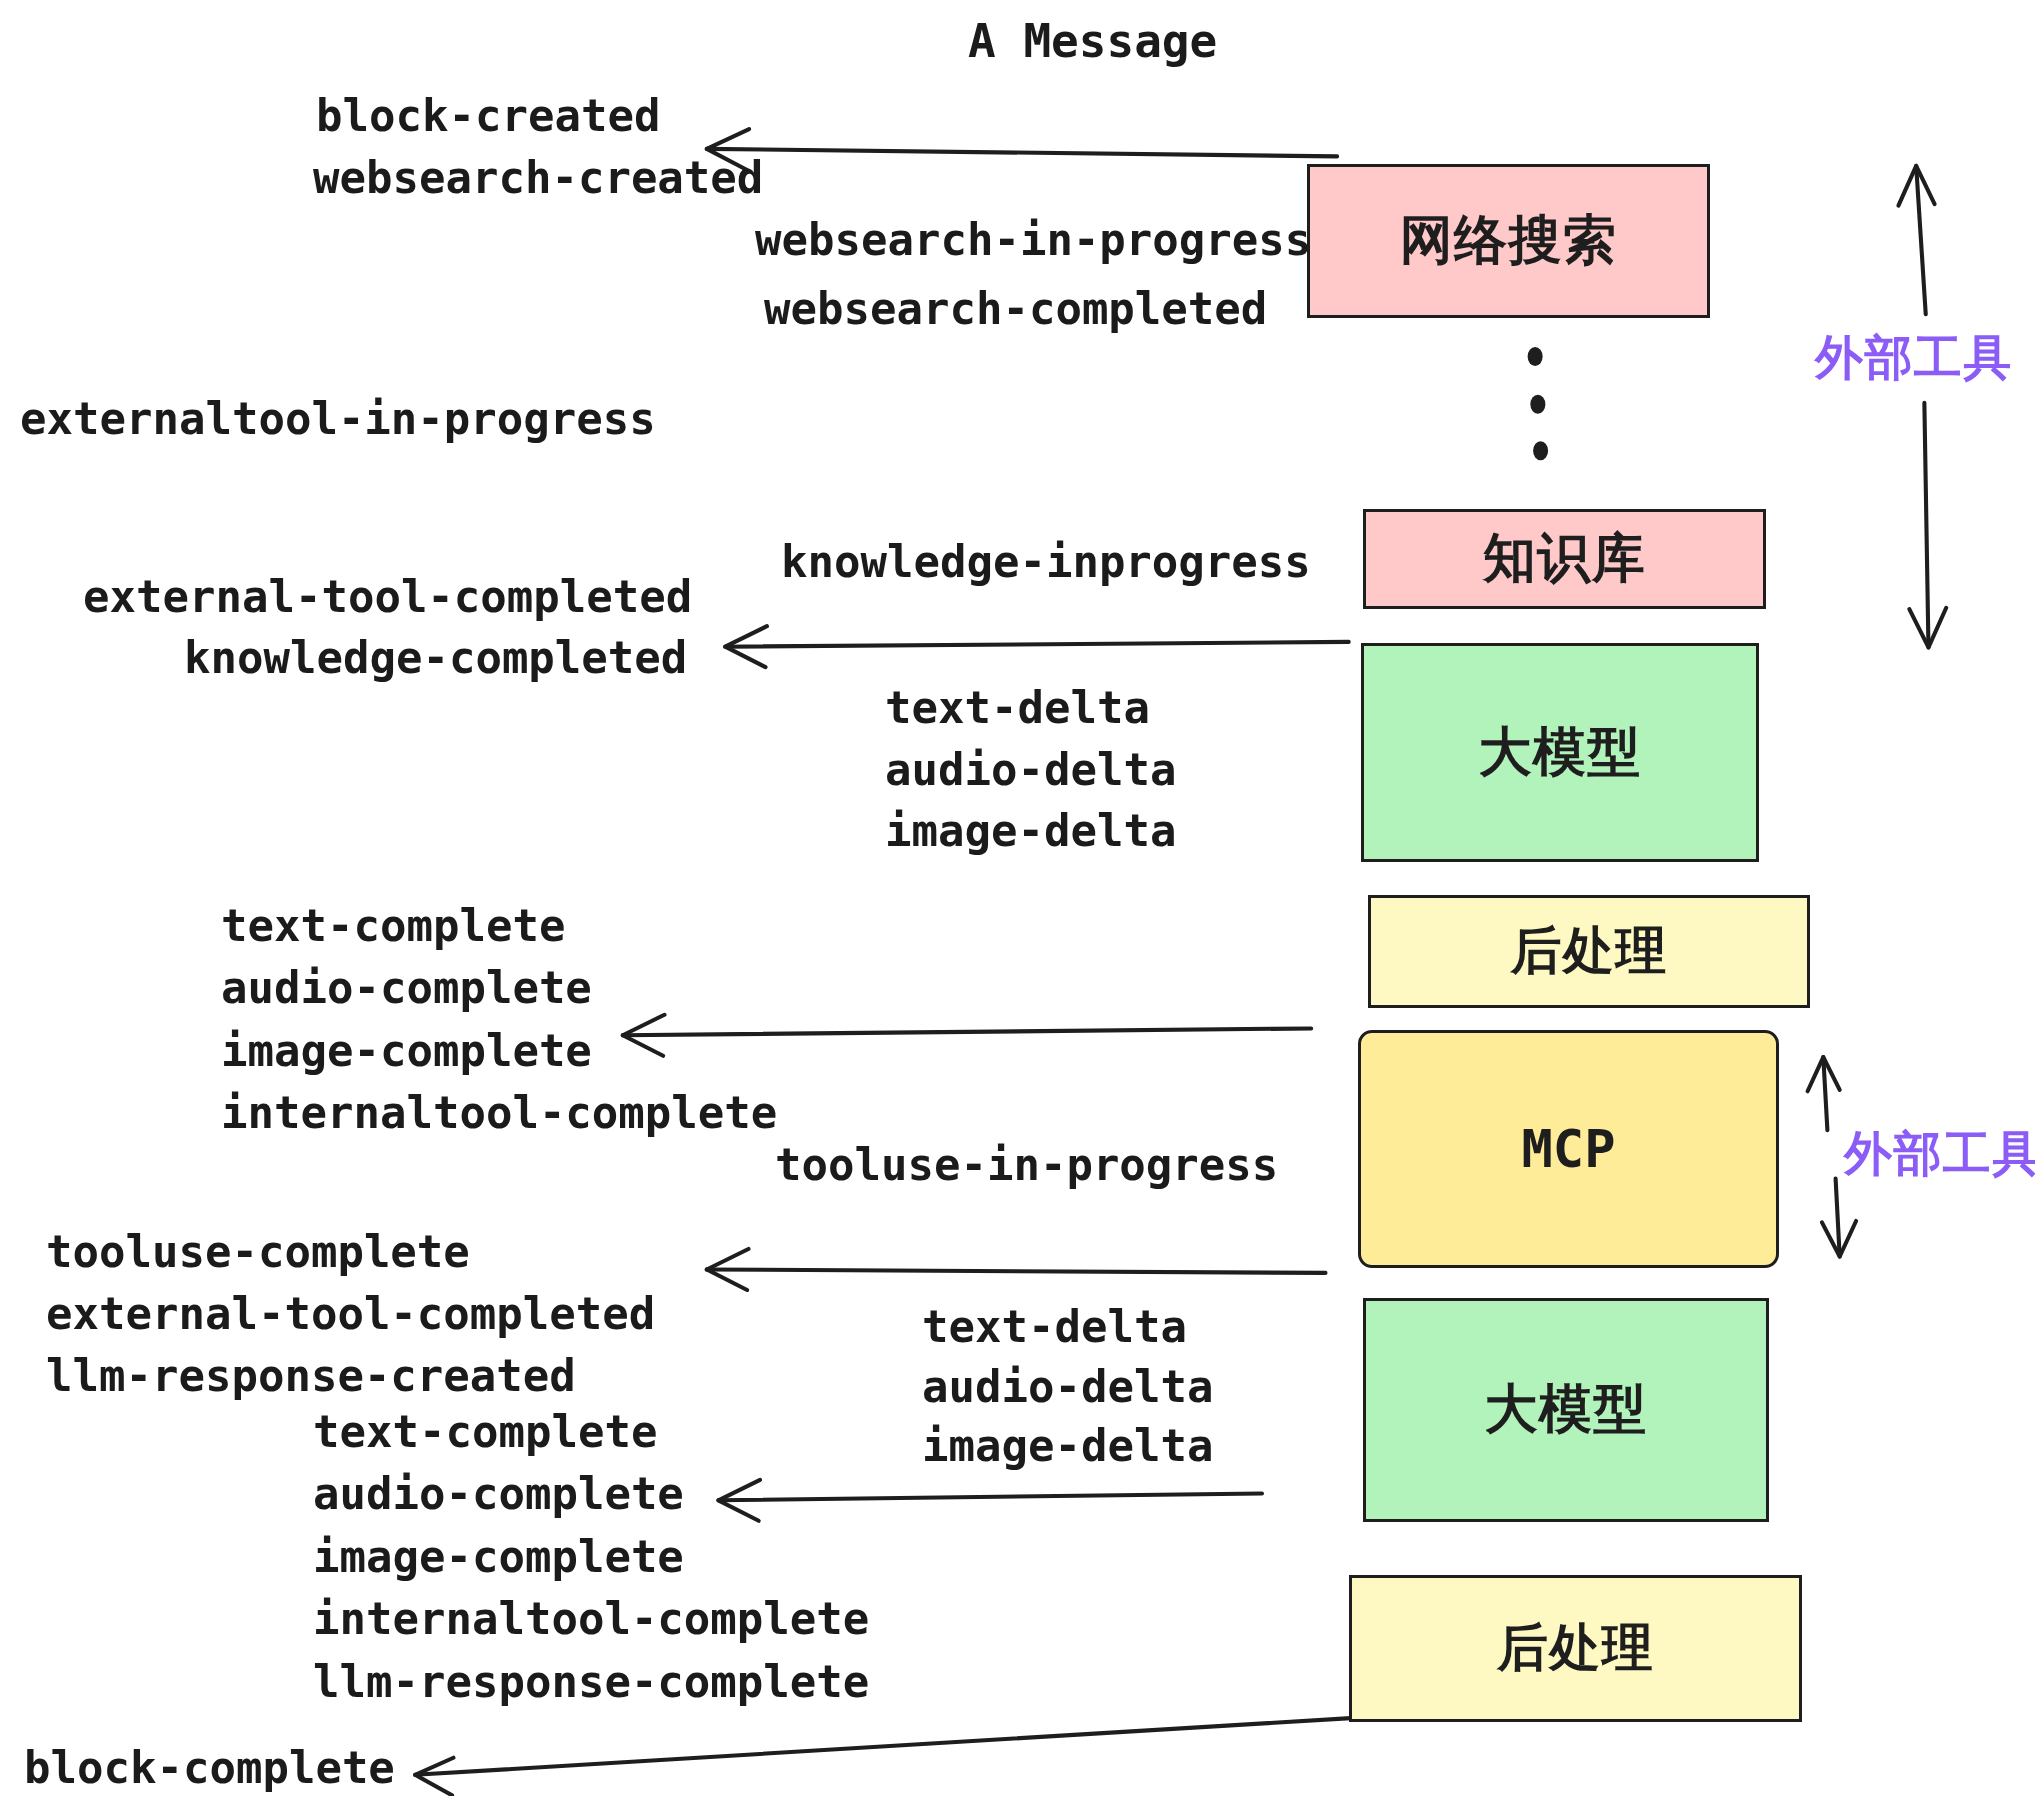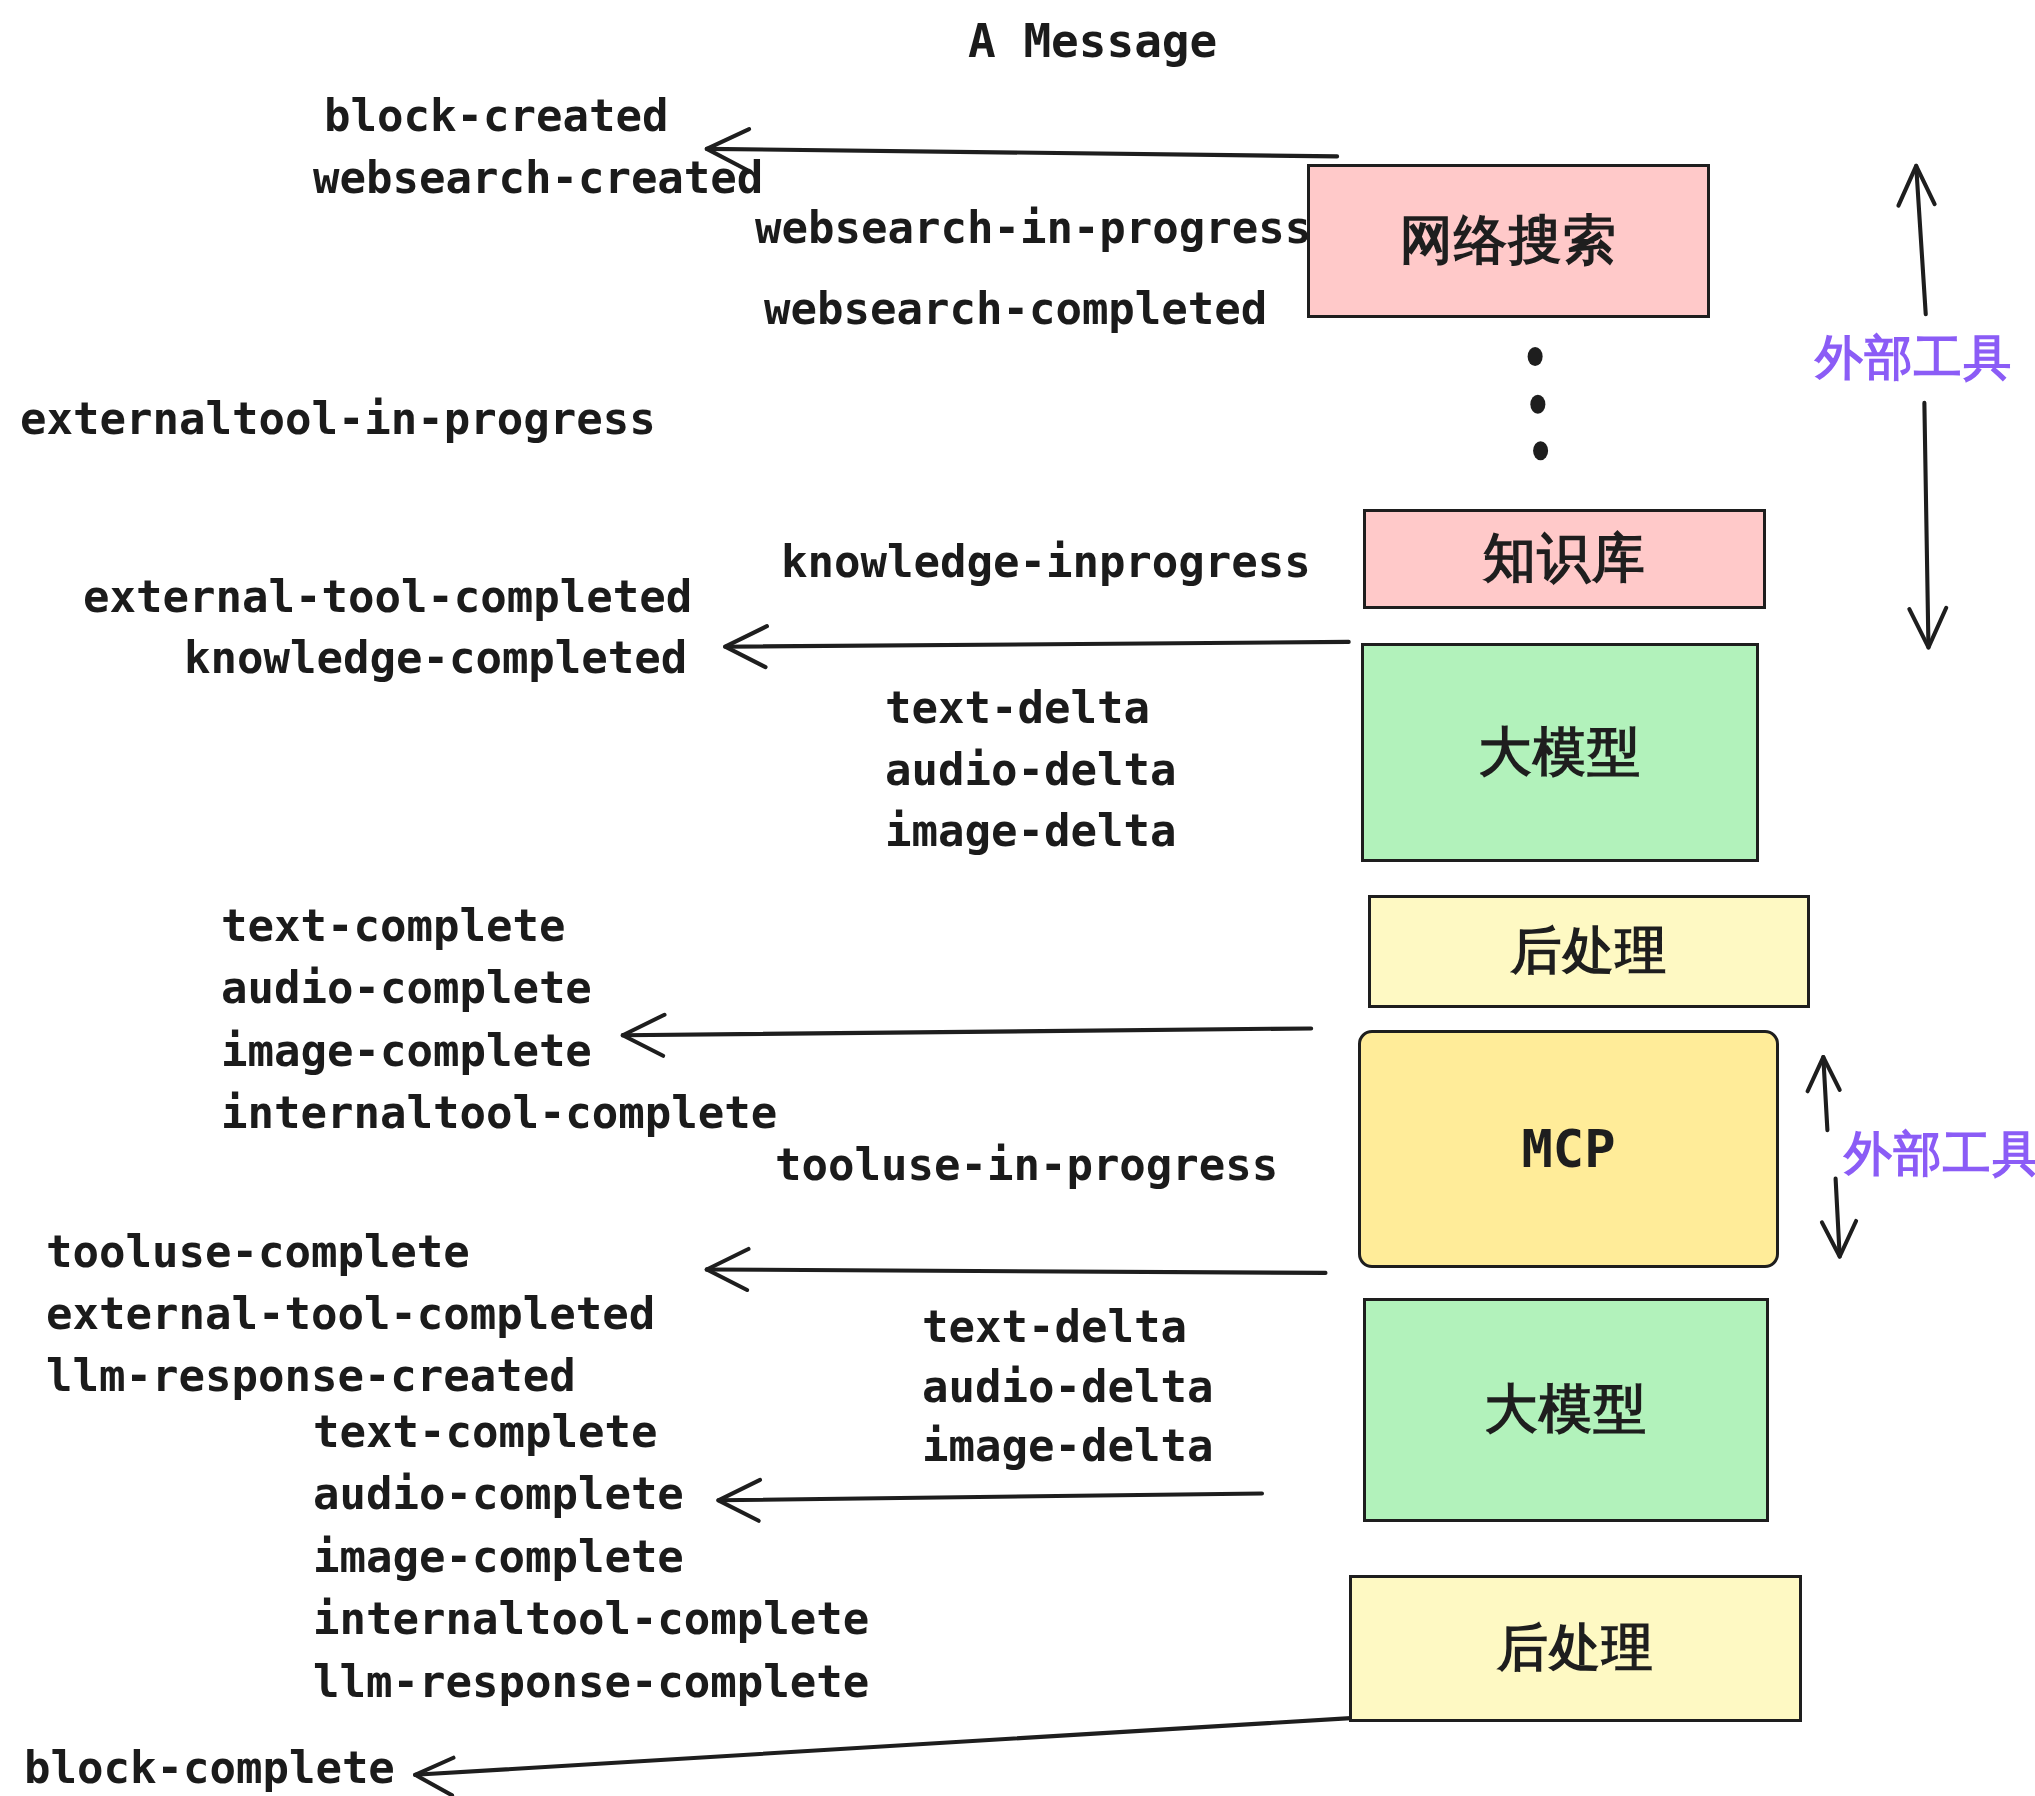--- a/index.html
+++ b/index.html
@@ -116,23 +116,23 @@
 
     <g fill="#1e1e1e" stroke="none">
       <ellipse cx="2248" cy="522" rx="11" ry="14"></ellipse>
       <ellipse cx="2252" cy="592" rx="11" ry="14"></ellipse>
       <ellipse cx="2256" cy="660" rx="11" ry="14"></ellipse>
     </g>
   </svg>
 
   <div class="title">A Message</div>
 
-  <div class="ev" style="left:324px;top:92px;">block-created</div>
+  <div class="ev" style="left:316px;top:92px;">block-created</div>
   <div class="ev" style="left:313px;top:154px;">websearch-created</div>
-  <div class="ev" style="left:755px;top:204px;">websearch-in-progress</div>
+  <div class="ev" style="left:755px;top:216px;">websearch-in-progress</div>
   <div class="ev" style="left:764px;top:285px;">websearch-completed</div>
   <div class="ev" style="left:20px;top:395px;">externaltool-in-progress</div>
   <div class="ev" style="left:781px;top:538px;">knowledge-inprogress</div>
   <div class="ev" style="left:83px;top:573px;">external-tool-completed</div>
   <div class="ev" style="left:174px;top:634px;margin-left:10px;">knowledge-completed</div>
 
   <div class="ev" style="left:885px;top:684px;">text-delta</div>
   <div class="ev" style="left:885px;top:746px;">audio-delta</div>
   <div class="ev" style="left:885px;top:807px;">image-delta</div>
 

